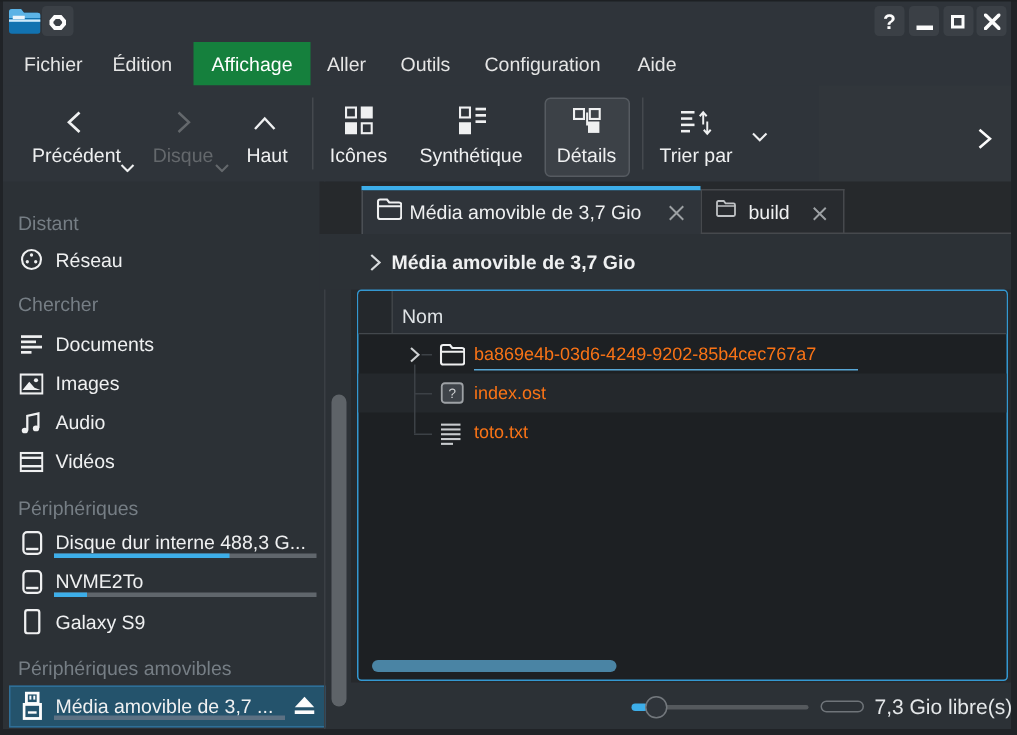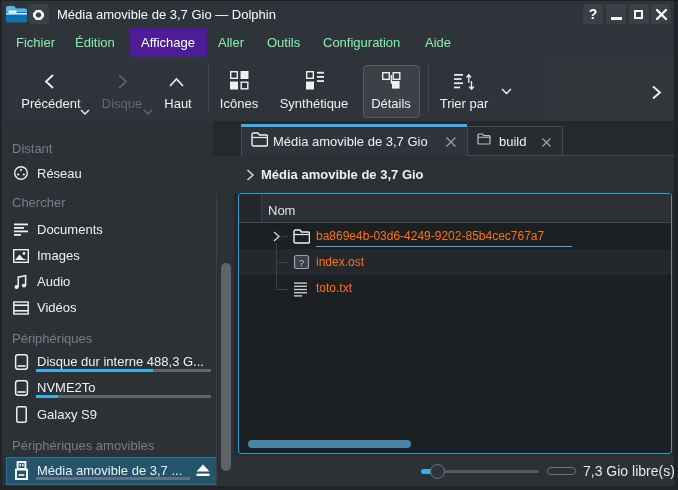--- a/index.html
+++ b/index.html
@@ -5,21 +5,21 @@
 * { margin:0; padding:0; box-sizing:border-box; }
 html,body { width:678px; height:490px; overflow:hidden; }
 body { font-family:"Liberation Sans", sans-serif; background:#31363b; color:#eff0f1; font-size:13px; position:relative; }
 .abs { position:absolute; }
 
 #titlebar { position:absolute; left:0; top:0; width:678px; height:28px; background:#2f343a; }
 #titlebar .title { position:absolute; left:57px; top:7px; font-size:13px; color:#fcfcfc; }
 .tbtn { position:absolute; top:4px; width:20px; height:20px; background:#3b4046; border-radius:3px; }
 
 #menubar { position:absolute; left:0; top:28px; width:678px; height:29px; background:#2f343a; }
-.mitem { position:absolute; top:0; height:29px; line-height:29px; color:#86efac; font-size:13px;text-align:right; }
+.mitem { position:absolute; top:0; height:29px; line-height:29px; color:#e5e5e5; font-size:13px;text-align:right; }
 
 #toolbar { position:absolute; left:0; top:57px; width:546px; height:64px; background:#2f343a; }
 .tsep { position:absolute; top:8px; height:48px; width:1px; background:#45494e; }
 .tlabel { position:absolute; font-size:13px; color:#eff0f1; white-space:nowrap; transform:translateX(-50%); top:39px; }
 .tdis { color:#64686c; }
 
 #sidebar { position:absolute; left:0; top:121px; width:234px; height:369px; background:#2c3136; }
 .shead { position:absolute; left:12px; font-size:13px; color:#767e85; }
 .srow { position:absolute; left:37px; font-size:13px; color:#eff0f1; white-space:nowrap; }
 .sbar { position:absolute; left:36px; height:3px; background:#60666c; }
@@ -44,36 +44,35 @@
     <path d="M0 2 q0-2 2-2 h6 l2 2.5 h9 q2 0 2 2 v10 q0 2-2 2 h-17 q-2 0-2-2 z" fill="#1272b0"></path>
     <path d="M0 2 q0-2 2-2 h6 l2 2.5 h9 q2 0 2 2 v1.5 h-21 z" fill="#5cb3e6"></path>
     <path d="M2.5 4.5 h8 v2.5 h-8 z" fill="#eaf4fb"></path>
     <path d="M0 6.8 h21 v1.8 h-21 z" fill="#3095d4" opacity="0.85"></path>
     <path d="M0 7 l21-0 v1.5 l-21 0 z" fill="#cfe8f7"></path>
   </svg>
   <div class="tbtn" style="left:28px;width:21px"></div>
   <svg class="abs" style="left:32px;top:9px" width="13" height="12" viewBox="0 0 13 12">
     <path d="M4 1 h5 l3 3.5 v3 l-3 3.5 h-5 l-3-3.5 v-3 z M5.2 3.6 l-1.6 1.9 v1 l1.6 1.9 h2.6 l1.6-1.9 v-1 l-1.6-1.9 z" fill="#fcfcfc"></path>
   </svg>
-  <div class="title">Média amovible de 3,7 Gio — Dolphin</div>
   <div class="tbtn" style="left:583px"></div>
   <div class="tbtn" style="left:606px"></div>
   <div class="tbtn" style="left:629px"></div>
   <div class="tbtn" style="left:651px"></div>
   <div class="abs" style="left:583px;top:4px;width:20px;height:20px;text-align:center;font-weight:bold;font-size:14px;line-height:20px;color:#fcfcfc">?</div>
   <div class="abs" style="left:611px;top:17px;width:11px;height:3px;background:#fcfcfc"></div>
   <div class="abs" style="left:634px;top:10px;width:9px;height:9px;border:2.5px solid #fcfcfc"></div>
   <svg class="abs" style="left:656px;top:9px" width="11" height="11" viewBox="0 0 11 11">
     <path d="M1 1 L10 10 M10 1 L1 10" stroke="#fcfcfc" stroke-width="2.4" stroke-linecap="round"></path>
   </svg>
 </div>
 <div id="menubar">
   <div class="mitem" style="left:16px">Fichier</div>
   <div class="mitem" style="left:75px">Édition</div>
-  <div class="mitem" style="left:129px;width:78px;background:#4c1d95;text-align:center;color:#ffffff">Affichage</div>
+  <div class="mitem" style="left:129px;width:78px;background:#15803d;text-align:center;color:#ffffff">Affichage</div>
   <div class="mitem" style="left:218px">Aller</div>
   <div class="mitem" style="left:267px">Outils</div>
   <div class="mitem" style="left:323px">Configuration</div>
   <div class="mitem" style="left:425px">Aide</div>
 </div>
 <div id="toolbar">
   <svg class="abs" style="left:41px;top:16px" width="17" height="17" viewBox="0 0 17 17">
     <path d="M12 2 L5 8.5 L12 15" stroke="#eff0f1" stroke-width="1.8" fill="none"></path>
   </svg>
   <div class="tlabel" style="left:51px">Précédent</div>

